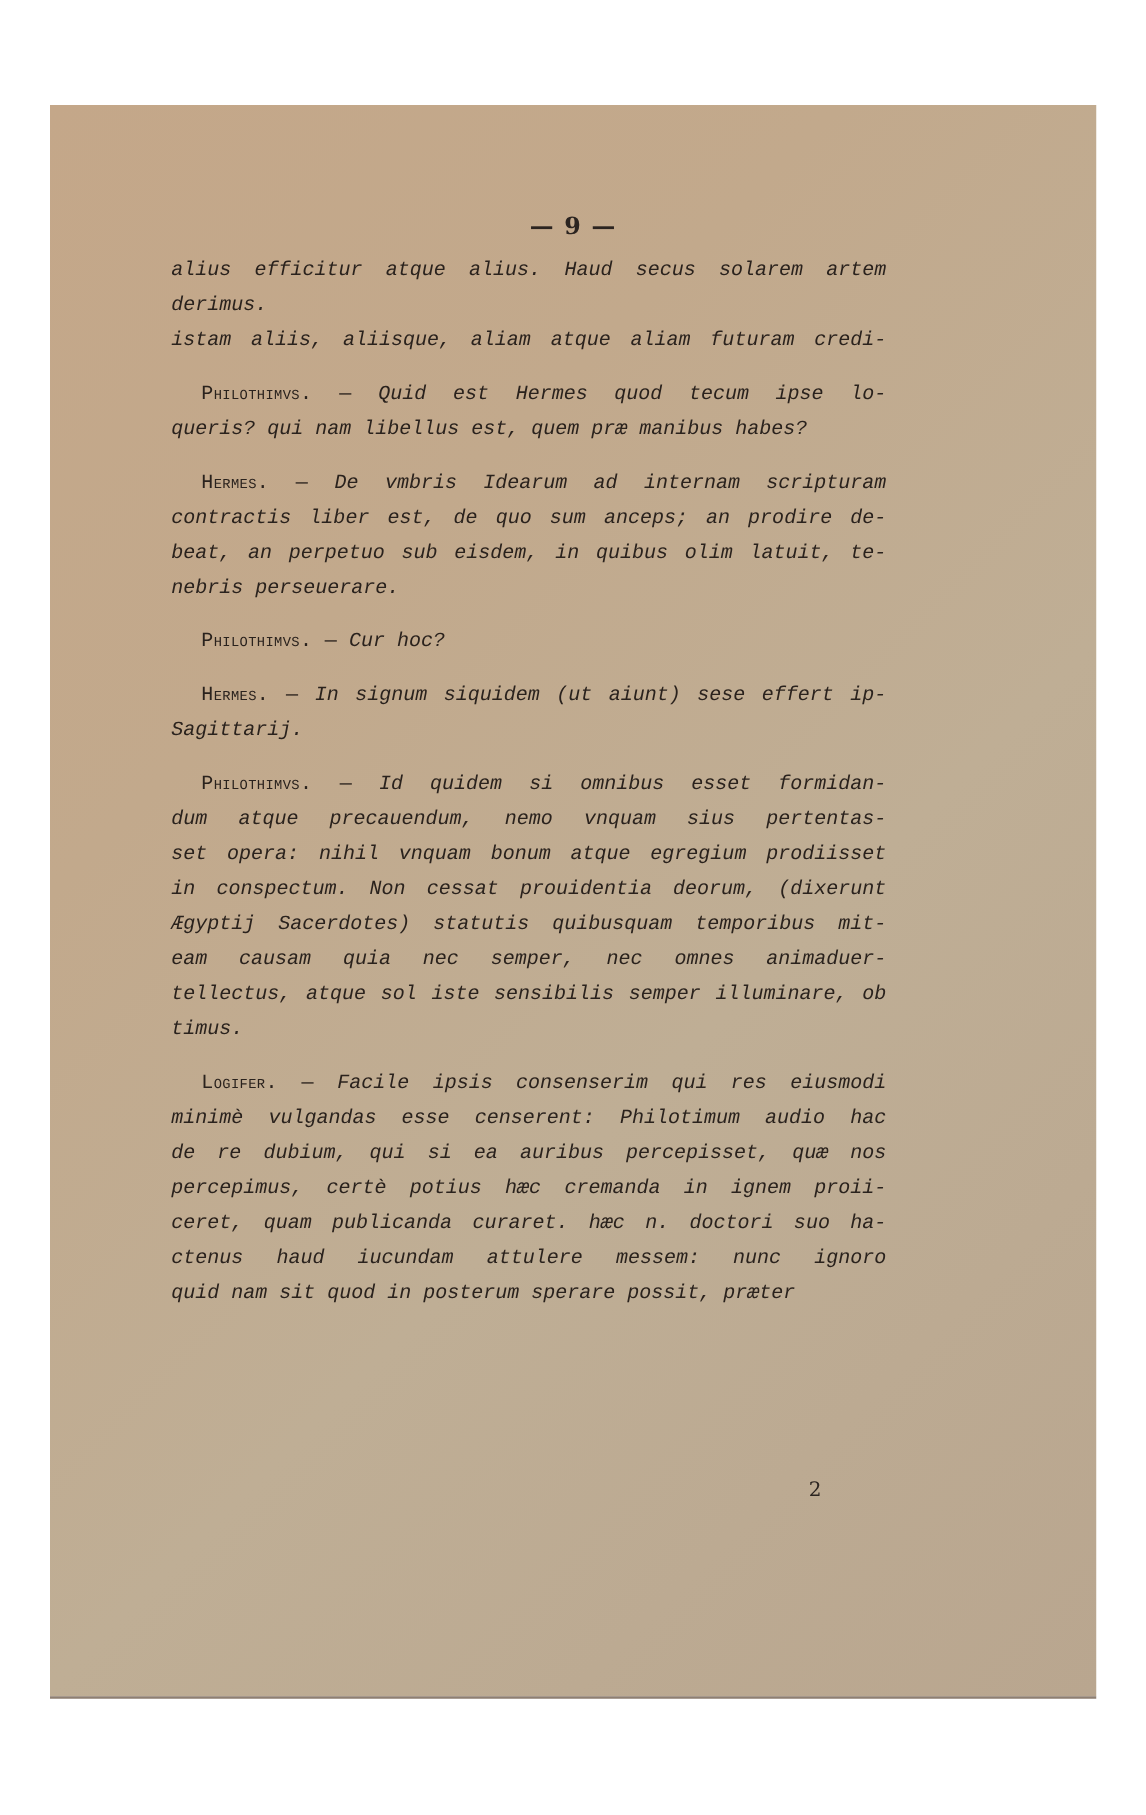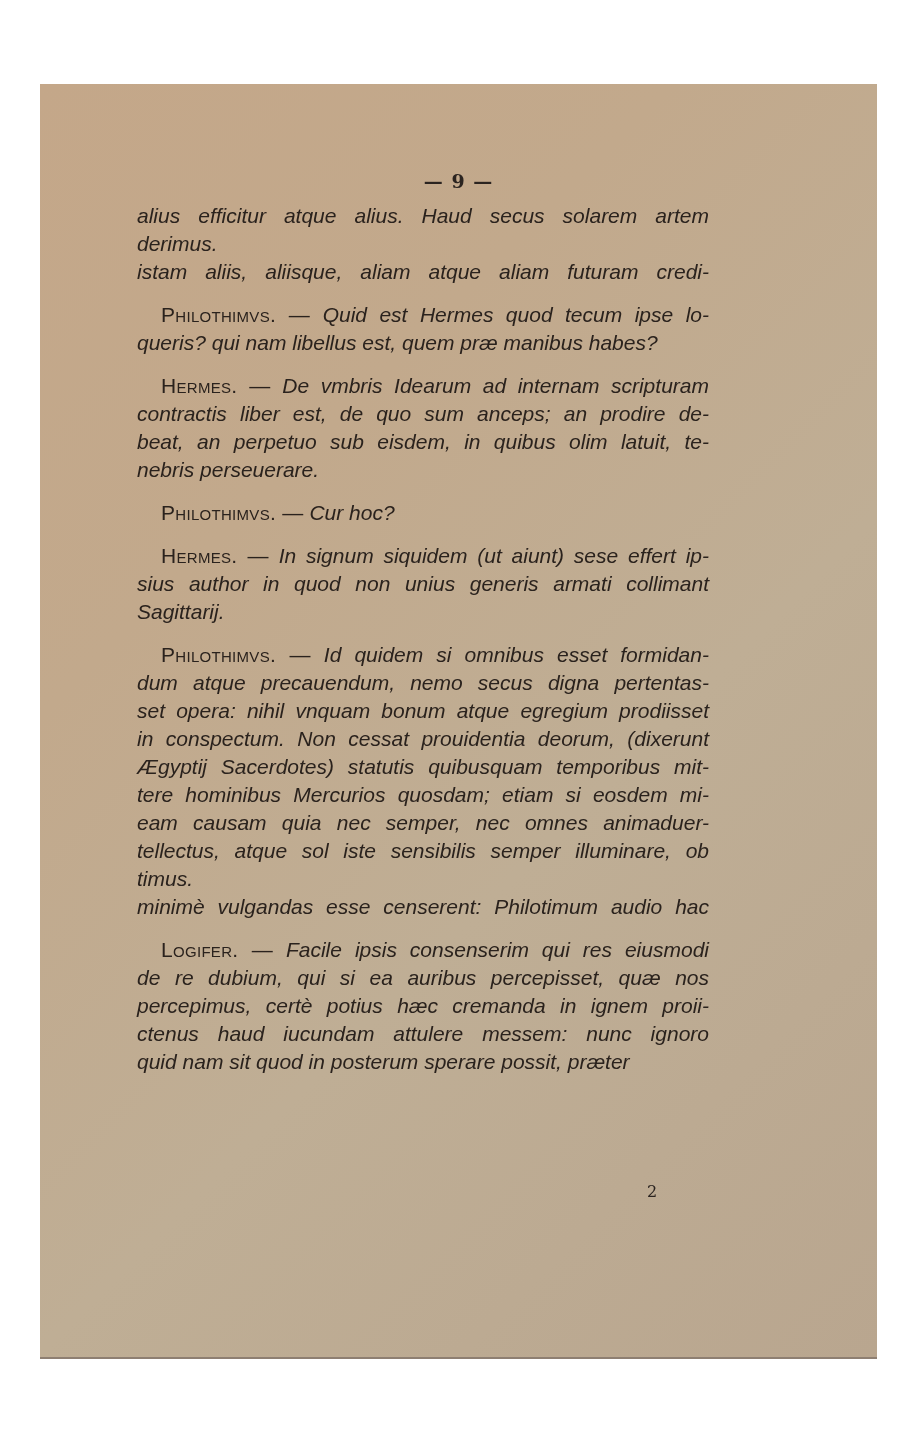--- a/index.html
+++ b/index.html
@@ -12,22 +12,22 @@
     background: linear-gradient(135deg, #c4a789 0%, #c2a98c 30%, #bfae95 60%, #b9a68f 100%);
     border-bottom: 2px solid #8e7f72;
   }
   .page-number {
     position: absolute; left: 0; width: 100%; top: 86px; text-align: center;
     font-family: "DejaVu Serif", serif; font-size: 19px; color: #2b2420; font-weight: bold;
     letter-spacing: 1px;
   }
   .text {
     position: absolute; left: 97px; top: 118px; width: 572px;
-    font-family: Liberation Sans, sans-serif; font-style: italic;
-    font-size: 21px; line-height: 28px; color: #2a221d;
+    font-family: Liberation Mono, monospace; font-style: italic;
+    font-size: 16px; line-height: 28px; color: #2a221d;
   }
   .line { display: block; white-space: nowrap; text-align: justify; text-align-last: justify; height: 28px; }
   .line.last { text-align-last: left; }
   .line.para { margin-top: 15px; }
   .indent { padding-left: 24px; }
   .speaker { font-style: normal; font-variant: small-caps; letter-spacing: 0.3px; }
   .sig {
     position: absolute; left: 607px; top: 1098px;
     font-family: "DejaVu Serif", serif; font-size: 16px; color: #2b2420;
   }
@@ -51,37 +51,36 @@
         <span class="line para indent"><span class="speaker">Hermes. —</span> <span>De vmbris Idearum ad internam scripturam</span></span>
         <span class="line"><span>contractis liber est, de quo sum anceps; an prodire de-</span></span>
         <span class="line"><span>beat, an perpetuo sub eisdem, in quibus olim latuit, te-</span></span>
         <span class="line last"><span>nebris perseuerare.</span></span>
       </div>
       <div>
         <span class="line last para indent"><span class="speaker">Philothimvs. —</span> <span>Cur hoc?</span></span>
       </div>
       <div>
         <span class="line para indent"><span class="speaker">Hermes. —</span> <span>In signum siquidem (ut aiunt) sese effert ip-</span></span>
-        <span class="line"><span>sius author in quod non unius generis armati collimant</span></span>
         <span class="line last"><span>Sagittarij.</span></span>
       </div>
       <div>
         <span class="line para indent"><span class="speaker">Philothimvs. —</span> <span>Id quidem si omnibus esset formidan-</span></span>
-        <span class="line"><span>dum atque precauendum, nemo secus digna pertentas-</span></span>
+        <span class="line"><span>dum atque precauendum, nemo vnquam sius pertentas-</span></span>
         <span class="line"><span>set opera: nihil vnquam bonum atque egregium prodiisset</span></span>
         <span class="line"><span>in conspectum. Non cessat prouidentia deorum, (dixerunt</span></span>
         <span class="line"><span>Ægyptij Sacerdotes) statutis quibusquam temporibus mit-</span></span>
-        <span class="line"><span>tere hominibus Mercurios quosdam; etiam si eosdem mi-</span></span>
         <span class="line"><span>eam causam quia nec semper, nec omnes animaduer-</span></span>
         <span class="line"><span>tellectus, atque sol iste sensibilis semper illuminare, ob</span></span>
         <span class="line last"><span>timus.</span></span>
       </div>
       <div>
+        <span class="line para indent"><span class="speaker">Logifer. —</span> <span>Facile ipsis consenserim qui res eiusmodi</span></span>
         <span class="line"><span>minimè vulgandas esse censerent: Philotimum audio hac</span></span>
-        <span class="line para indent"><span class="speaker">Logifer. —</span> <span>Facile ipsis consenserim qui res eiusmodi</span></span>
         <span class="line"><span>de re dubium, qui si ea auribus percepisset, quæ nos</span></span>
         <span class="line"><span>percepimus, certè potius hæc cremanda in ignem proii-</span></span>
+        <span class="line"><span>ceret, quam publicanda curaret. hæc n. doctori suo ha-</span></span>
         <span class="line"><span>ctenus haud iucundam attulere messem: nunc ignoro</span></span>
         <span class="line last"><span>quid nam sit quod in posterum sperare possit, præter</span></span>
       </div>
     </div>
   <div class="sig">2</div>
 </div>
 
 </body></html>

